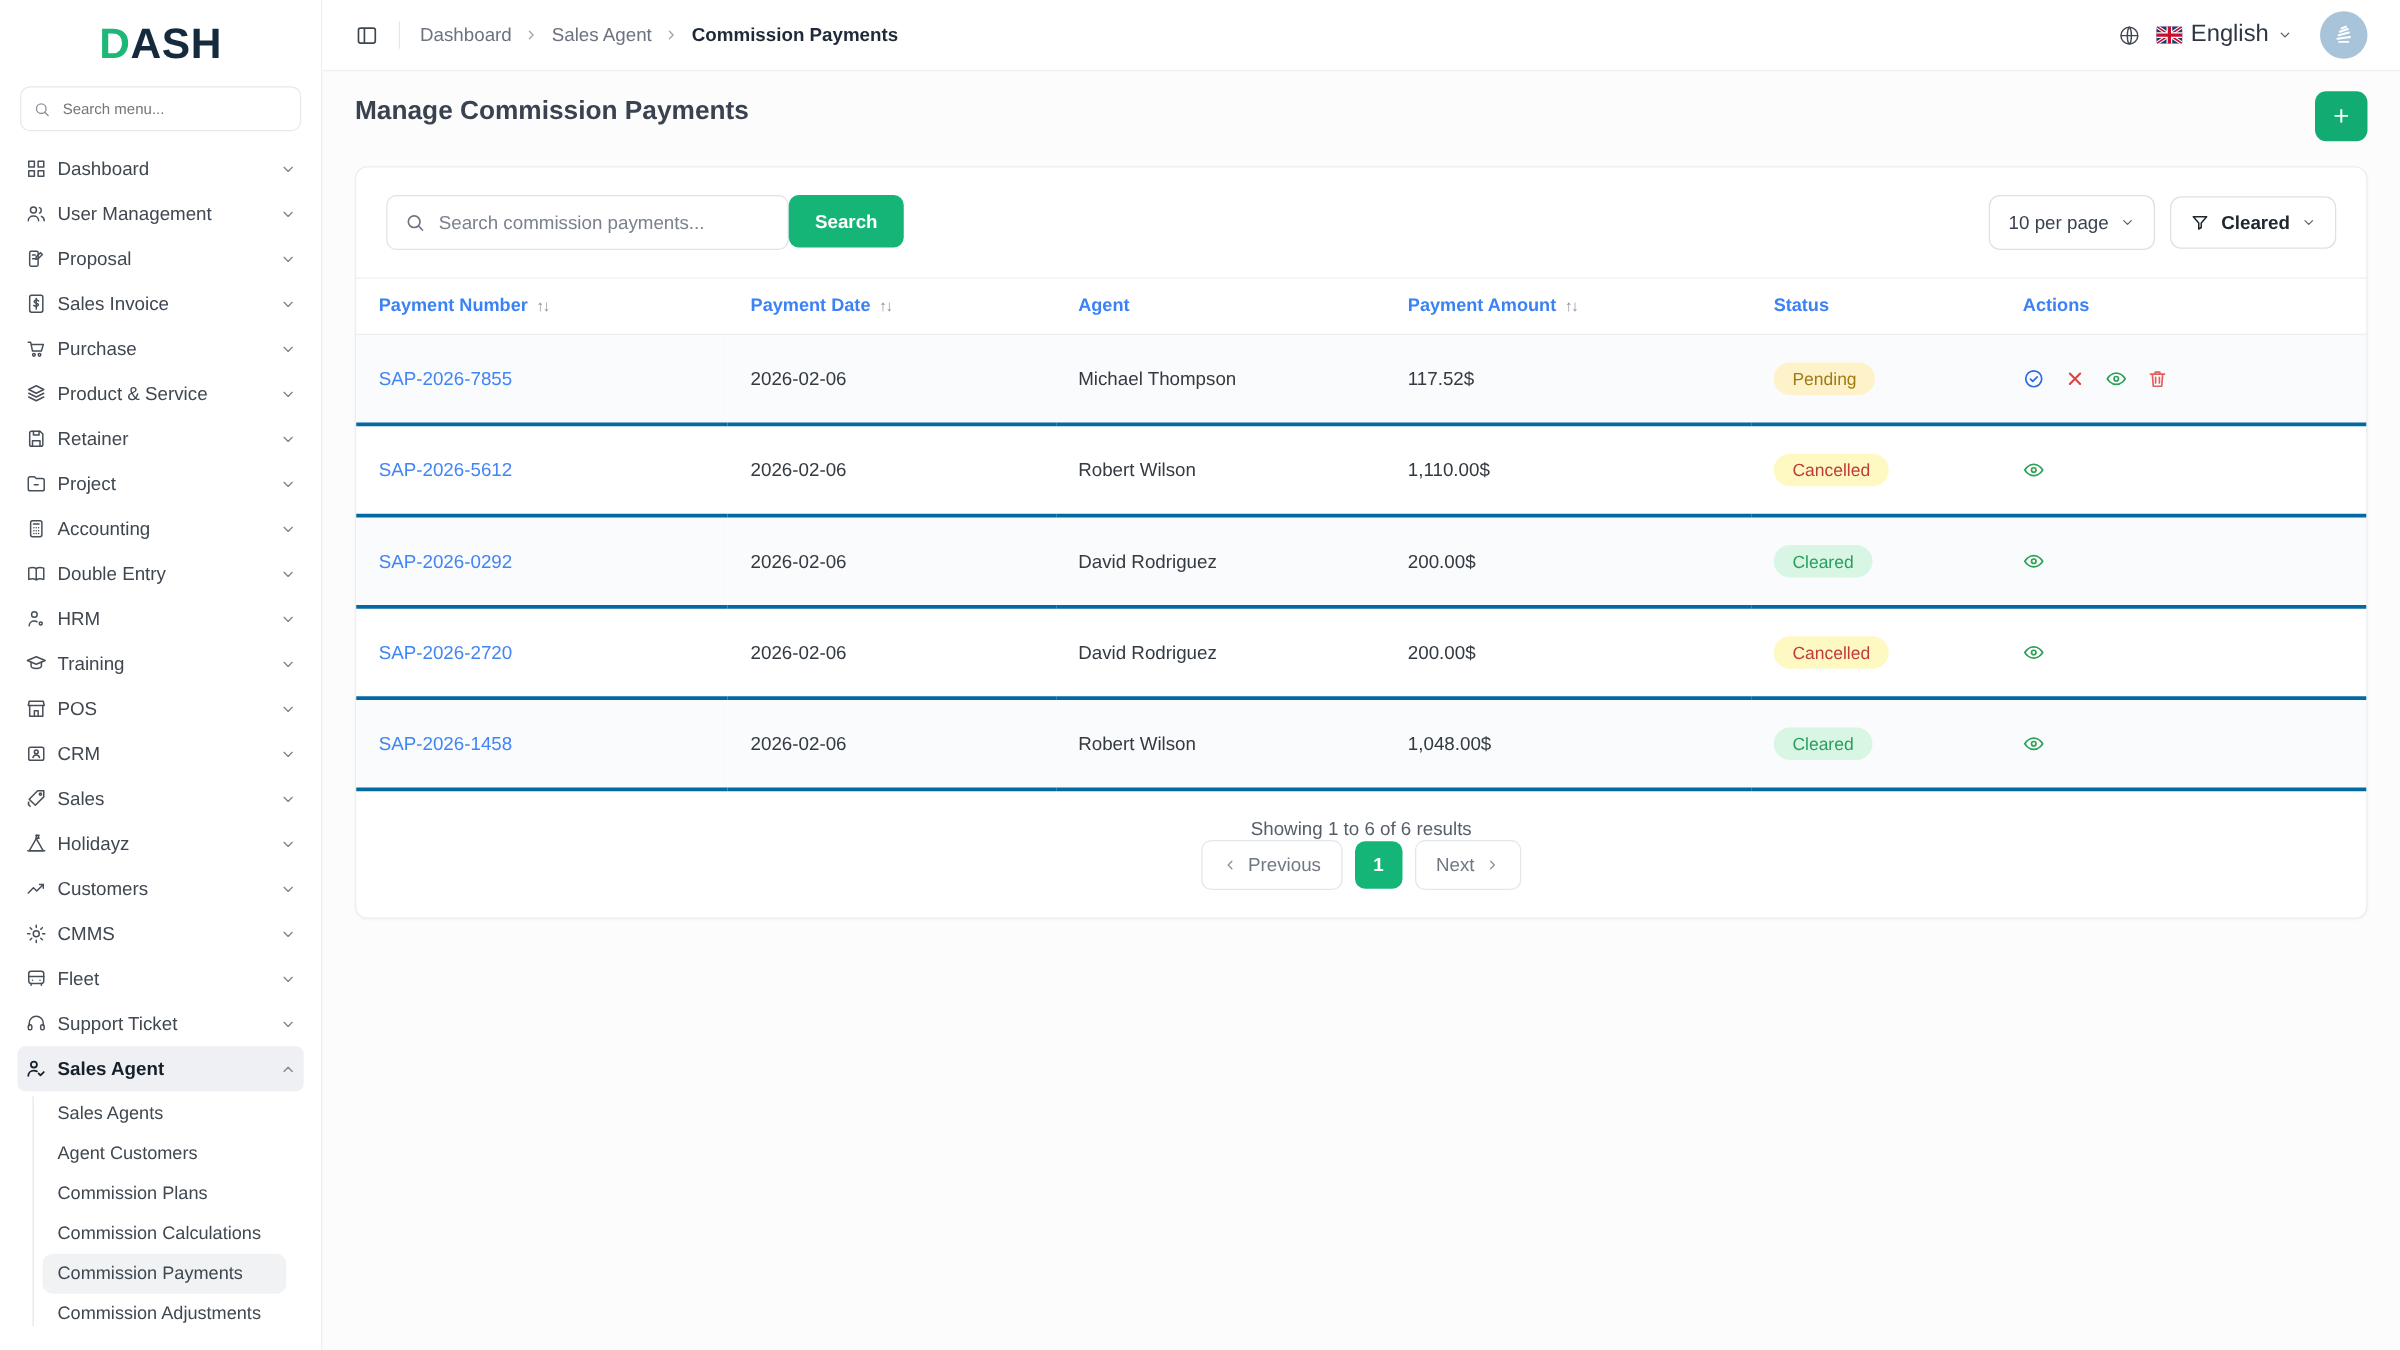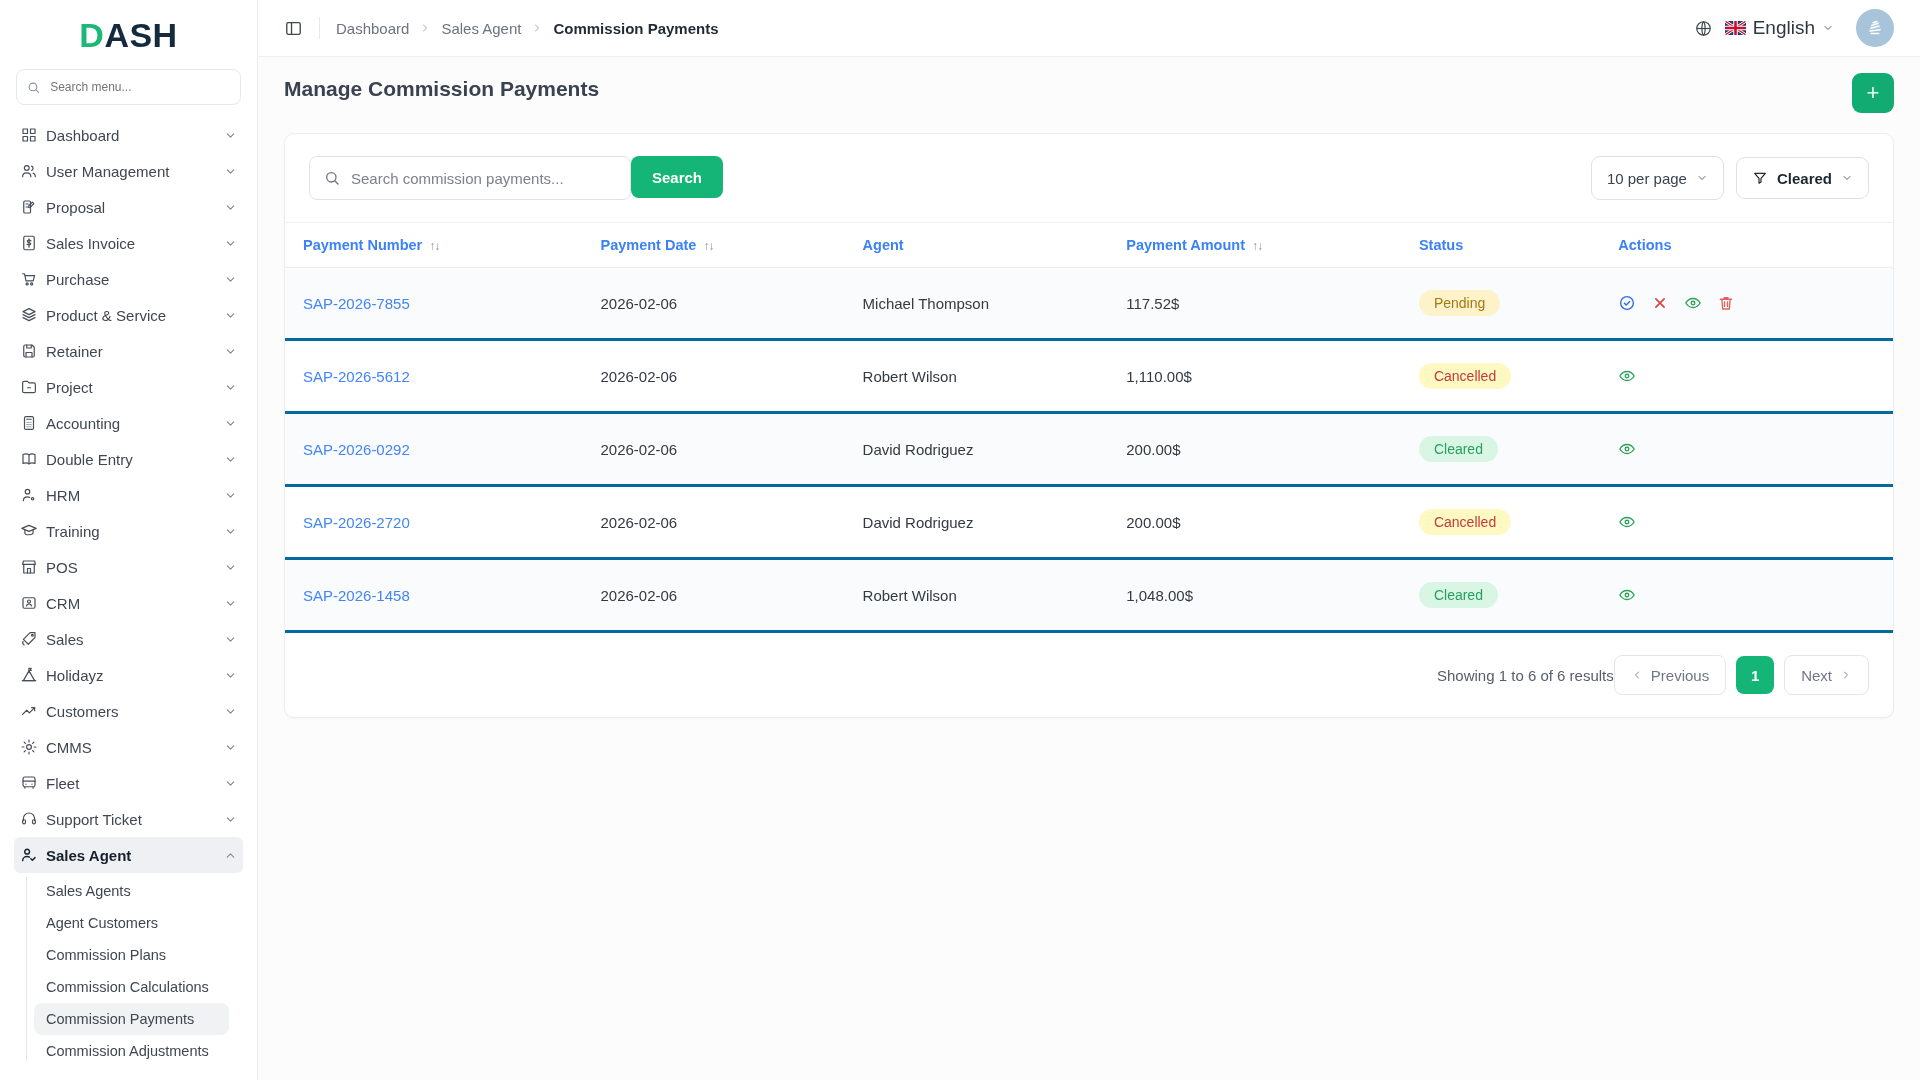--- a/index.html
+++ b/index.html
@@ -87,21 +87,21 @@
   .badge[data-status="cancelled"]{background:#fef9c3;color:#c23a3a;}
   .badge[data-status="cleared"]{background:#d9f6e5;color:#27a05f;}
   .actions-cell{display:flex;align-items:center;gap:15px;}
   .act{background:none;border:none;padding:0;cursor:pointer;display:flex;align-items:center;}
   .act svg{width:18px;height:18px;fill:none;stroke-width:1.8;stroke-linecap:round;stroke-linejoin:round;}
   .act.approve svg{stroke:#2f6be0;}
   .act.reject svg{stroke:#df4040;stroke-width:2.2;}
   .act.view svg{stroke:#2ba155;}
   .act.delete svg{stroke:#e36060;}
 
-  .card-footer{display:flex;align-items:center;justify-content:flex-end;padding:22px 24px;}
+  .card-footer{display:flex;align-items:center;justify-content:flex-end;padding:22px 24px;flex-direction:column;}
   .showing{font-size:15px;color:#565e69;}
   .pagination{display:flex;align-items:center;gap:10px;}
   .page-btn{display:flex;align-items:center;gap:8px;height:40px;padding:0 16px;border:1px solid #e3e6ea;
     border-radius:8px;background:#fff;color:#6f7884;font-size:15px;cursor:pointer;font-family:inherit;}
   .page-btn svg{width:12px;height:12px;stroke:#8a919b;fill:none;stroke-width:2;stroke-linecap:round;stroke-linejoin:round;}
   .page-num{width:38px;height:38px;border:none;border-radius:8px;background:#15b578;color:#fff;
     font-size:15px;font-weight:700;cursor:pointer;font-family:inherit;}
 </style>
 </head>
 <body>

